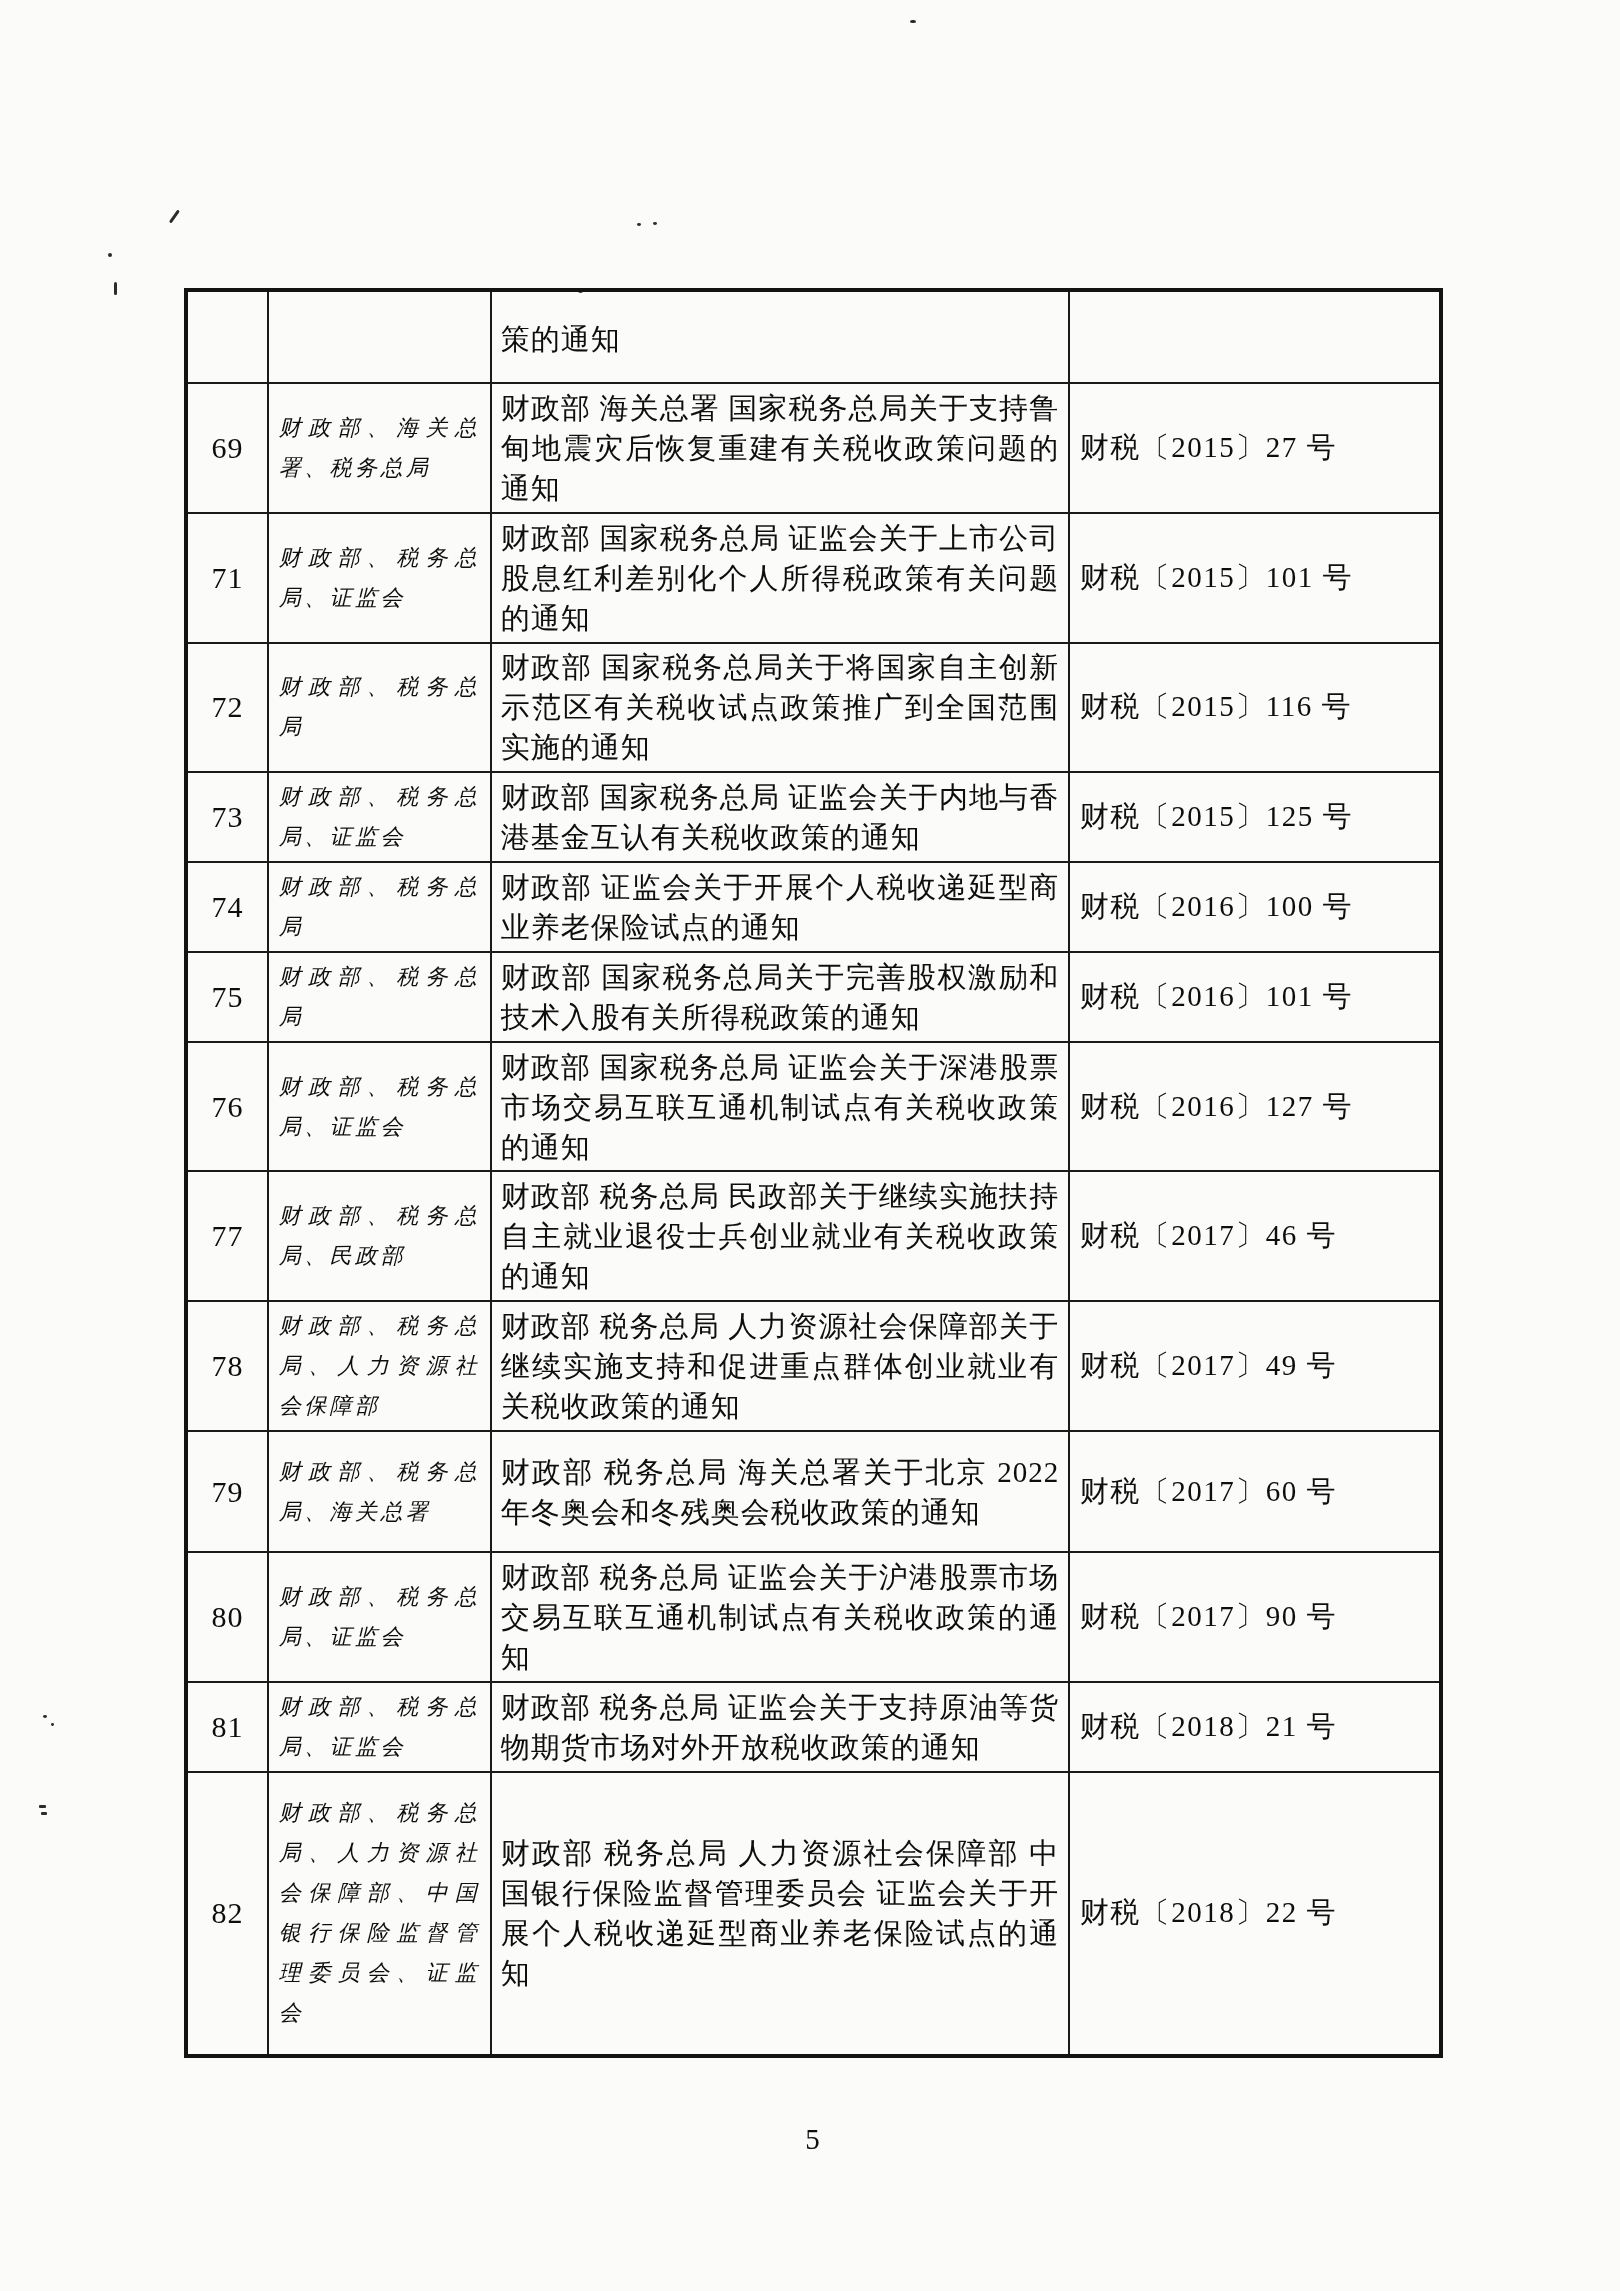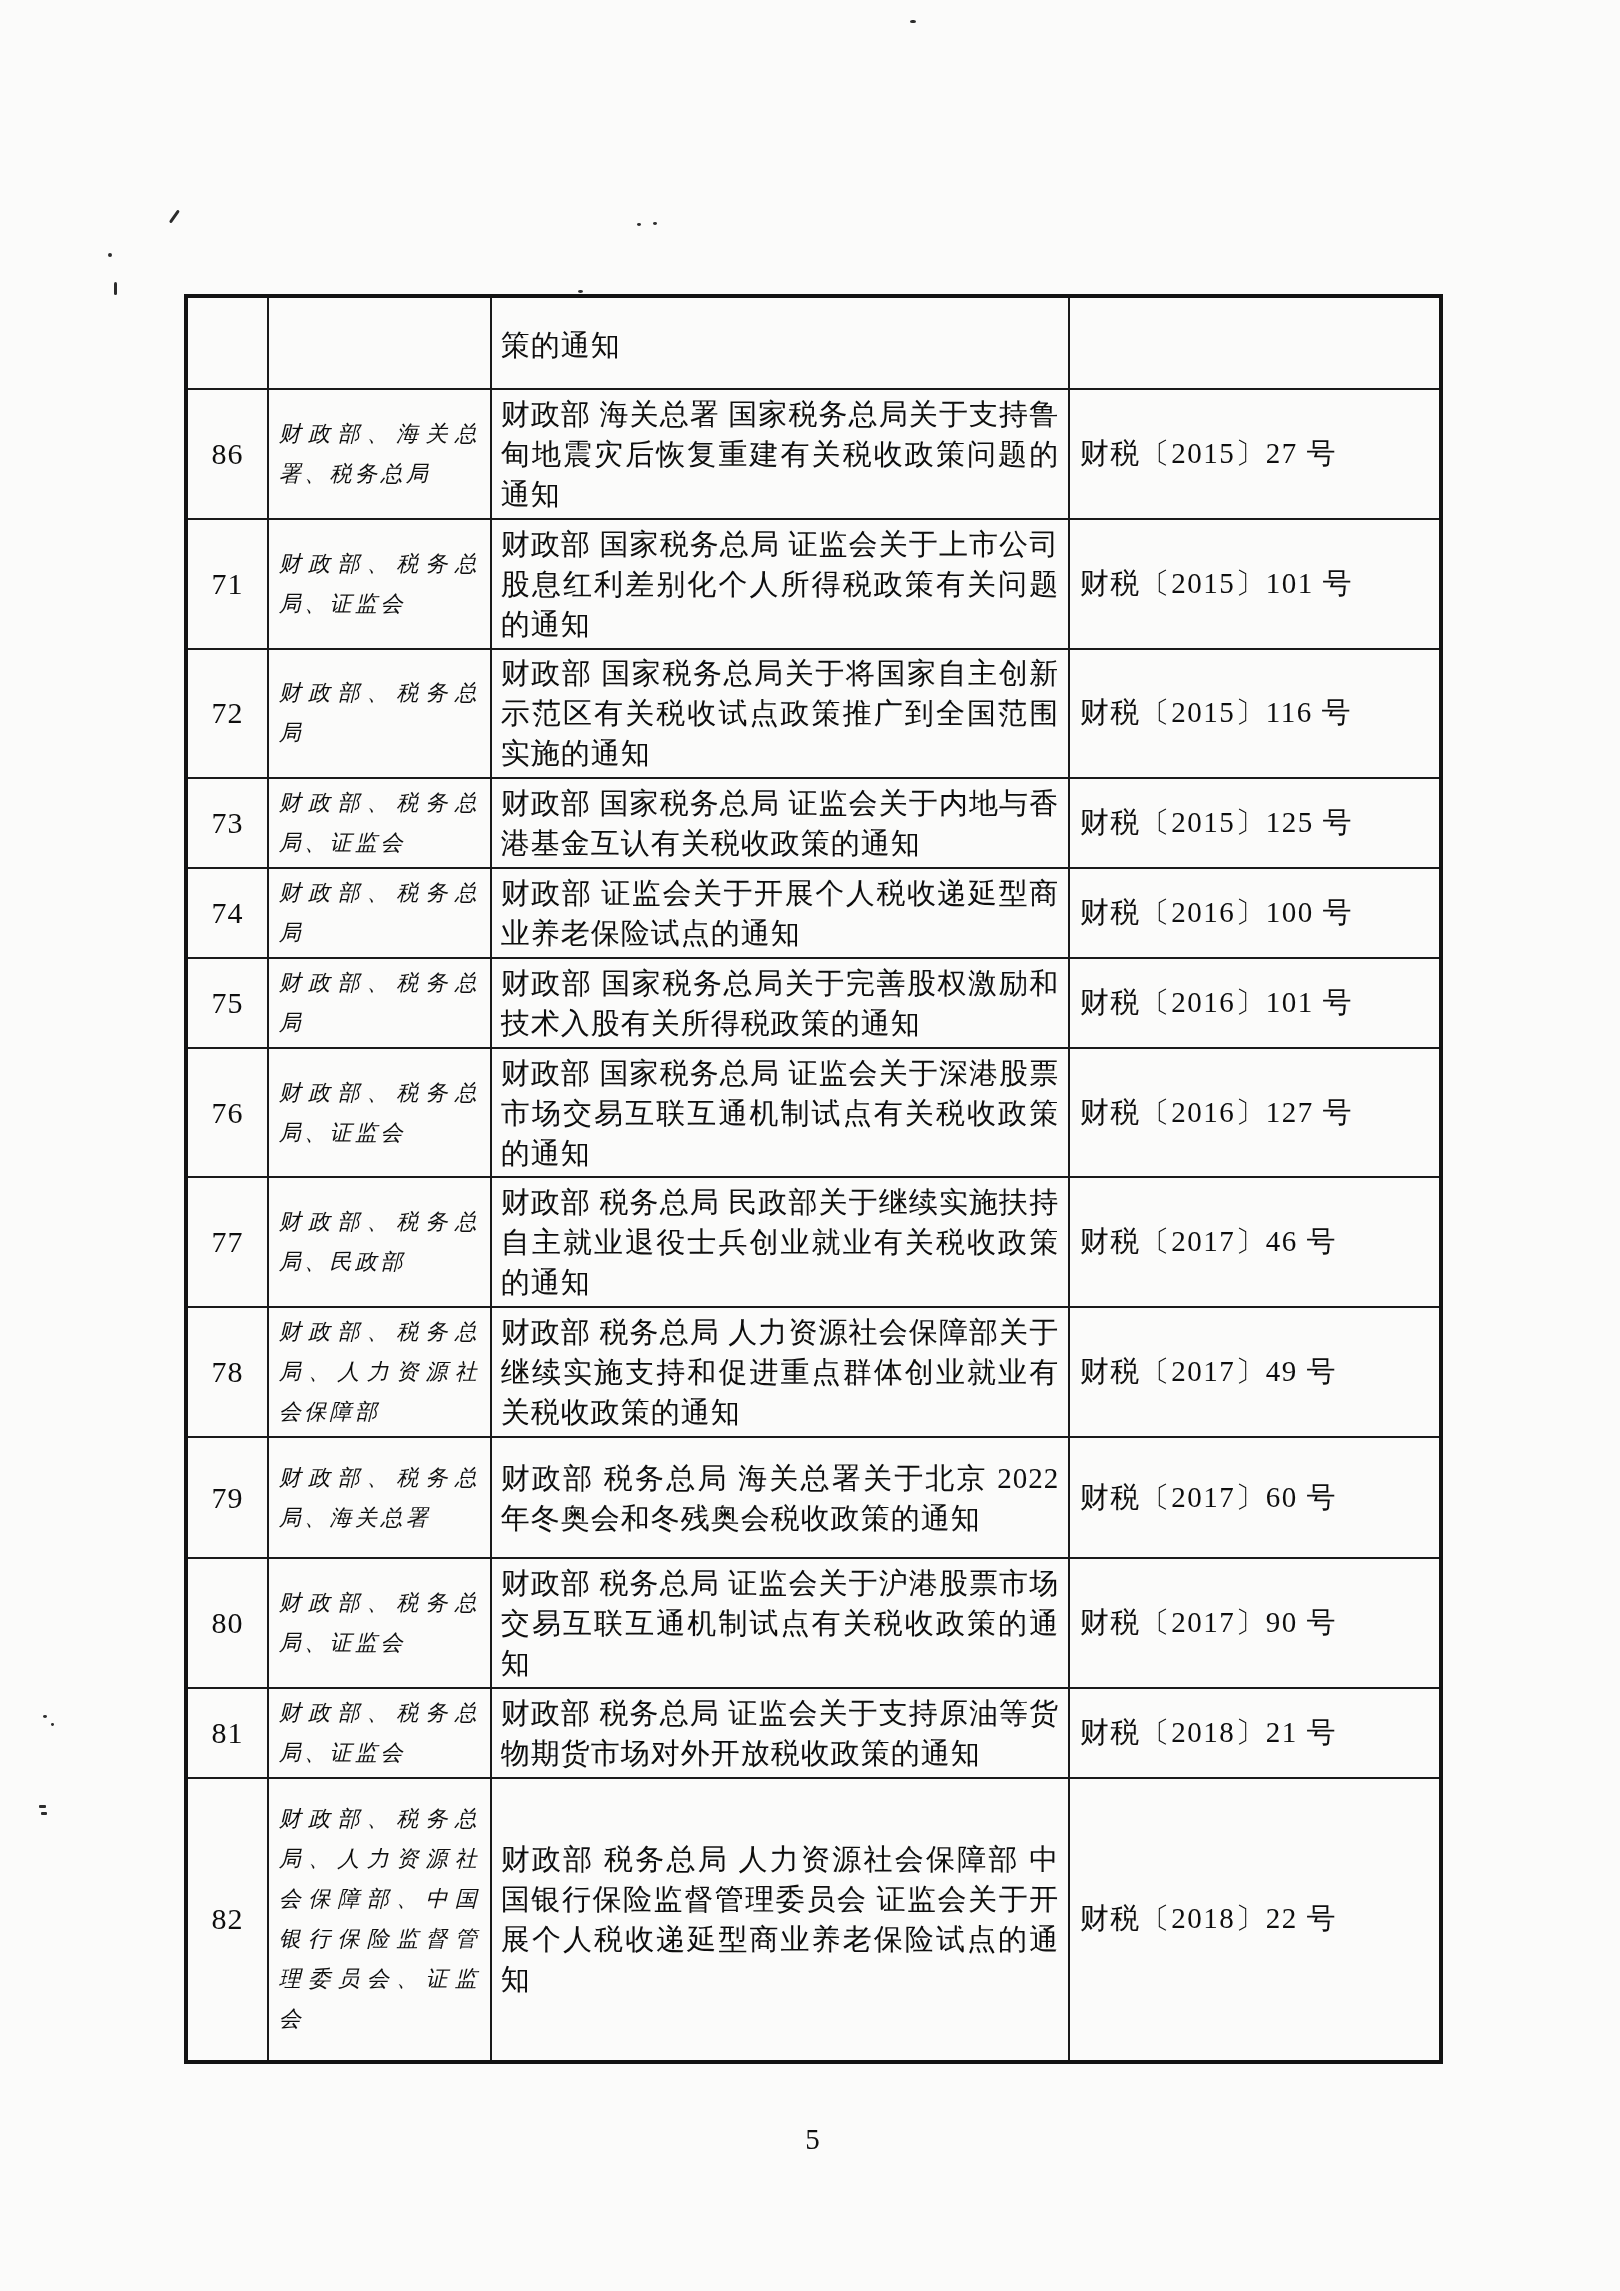--- a/index.html
+++ b/index.html
@@ -12,21 +12,21 @@
     height: 2292px;
     background: #fbfbfa;
     color: #0e0e0e;
     font-family: "Liberation Serif", "DejaVu Serif", serif;
     overflow: hidden;
   }
   
   table.doc-table {
     position: absolute;
     left: 184px;
-    top: 294px;
+    top: 288px;
     width: 1257px;
     border-collapse: collapse;
     table-layout: fixed;
     border: 4.9px solid #131313;
   }
   table.doc-table td {
     border: 2.9px solid #1a1a1a;
     vertical-align: middle;
     overflow: hidden;
     box-sizing: border-box;
@@ -103,21 +103,21 @@
     <col style="width:372px">
   </colgroup>
   <tbody>
     <tr style="height:93px;">
       <td class="cell-no"></td>
       <td class="cell-agency"></td>
       <td class="cell-title v-top">策的通知</td>
       <td class="cell-doc"></td>
     </tr>
     <tr style="height:123px;">
-      <td class="cell-no">86</td>
+      <td class="cell-no">69</td>
       <td class="cell-agency">财政部、海关总署、税务总局</td>
       <td class="cell-title">财政部 海关总署 国家税务总局关于支持鲁甸地震灾后恢复重建有关税收政策问题的通知</td>
       <td class="cell-doc">财税〔2015〕27 号</td>
     </tr>
     <tr style="height:123px;">
       <td class="cell-no">71</td>
       <td class="cell-agency">财政部、税务总局、证监会</td>
       <td class="cell-title">财政部 国家税务总局 证监会关于上市公司股息红利差别化个人所得税政策有关问题的通知</td>
       <td class="cell-doc">财税〔2015〕101 号</td>
     </tr>

